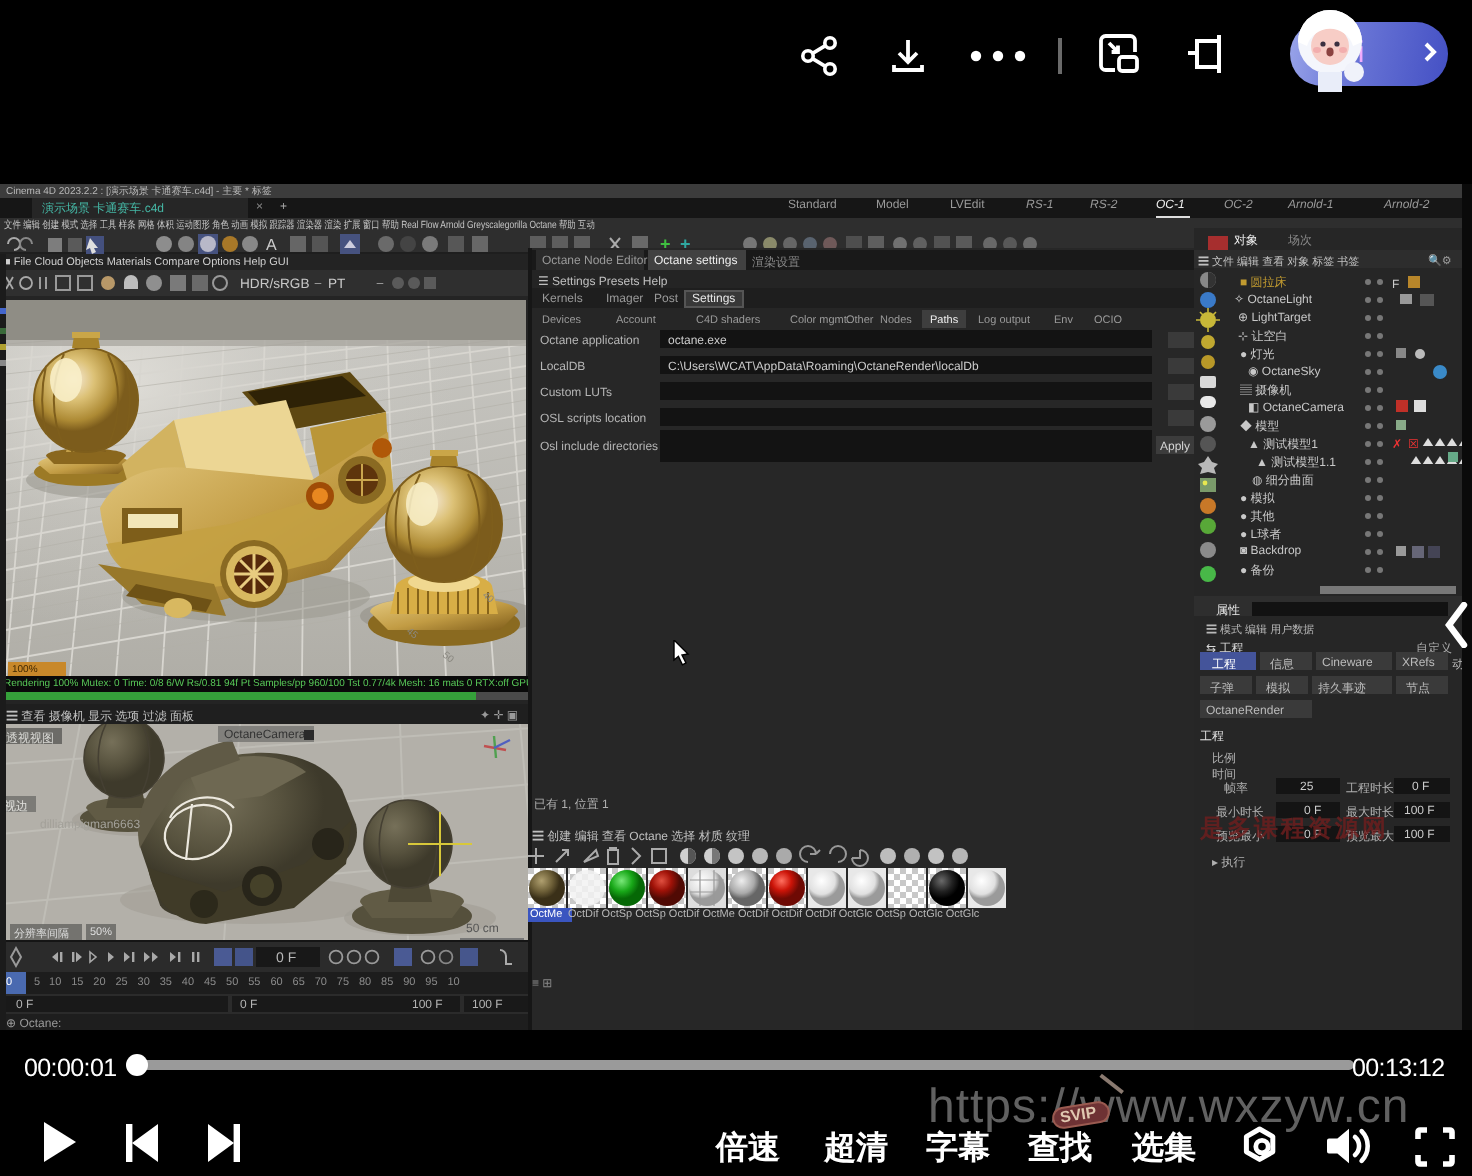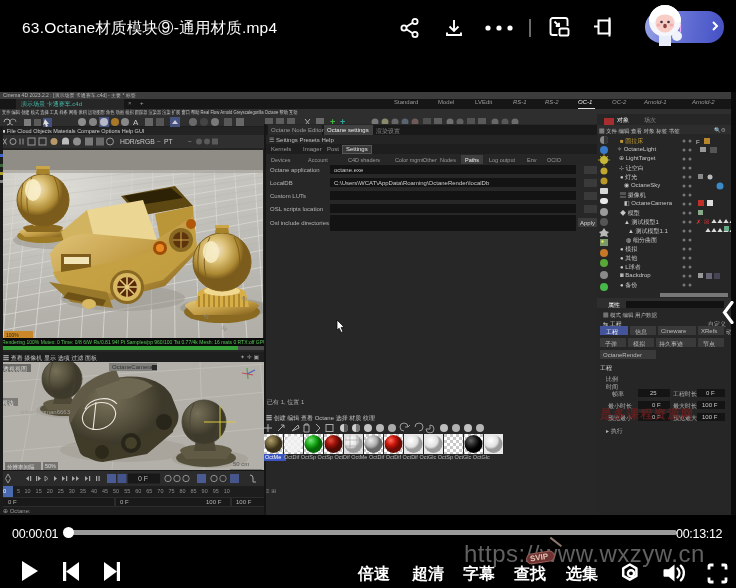--- a/index.html
+++ b/index.html
@@ -6,21 +6,20 @@
 #stage{position:relative;width:736px;height:588px;background:#000}
 .abs{position:absolute}
 .t{position:absolute;white-space:nowrap}
 .s6{font-size:10px;transform:scale(.6);transform-origin:0 0}
 .s55{font-size:10px;transform:scale(.55);transform-origin:0 0}
 .s5{font-size:10px;transform:scale(.5);transform-origin:0 0}
 </style></head>
 <body>
 <div id="stage">
 
-<div class="t" style="left:22px;top:18px;font-size:15.5px;color:#fff;letter-spacing:.2px">63.Octane材质模块⑨-通用材质.mp4</div>
 <svg class="abs" style="left:398px;top:16px" width="24" height="24" viewBox="0 0 24 24" fill="none" stroke="#fff" stroke-width="1.8">
       <circle cx="6" cy="12" r="2.6"></circle>
       <circle cx="17" cy="5.5" r="2.6"></circle>
       <circle cx="17" cy="18.5" r="2.6"></circle>
       <path d="M8.3 10.7 14.7 6.8M8.3 13.3 14.7 17.2"></path>
     </svg>
 <svg class="abs" style="left:442px;top:16px" width="24" height="24" viewBox="0 0 24 24" fill="none" stroke="#fff" stroke-width="1.9">
       <path d="M12 4v10M7.5 10.5 12 15l4.5-4.5"></path>
       <path d="M5 16.5V19h14v-2.5"></path>
     </svg>

